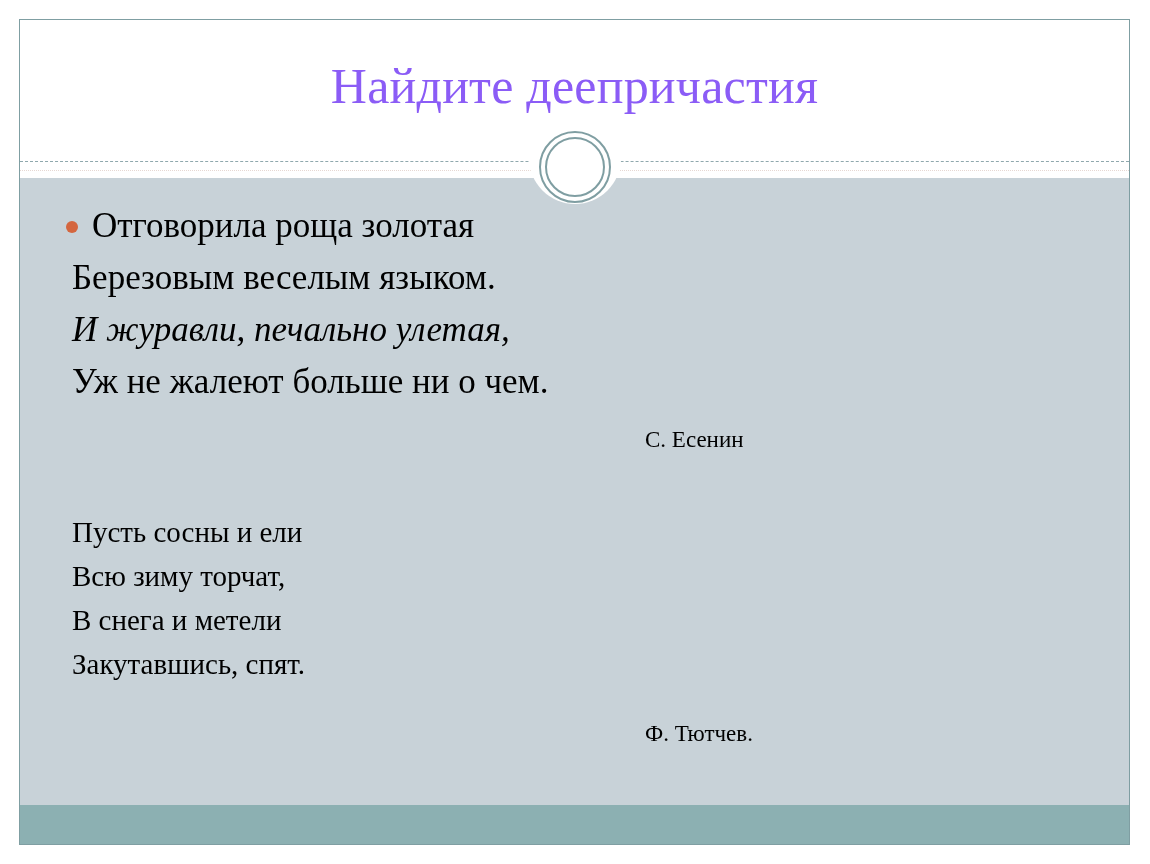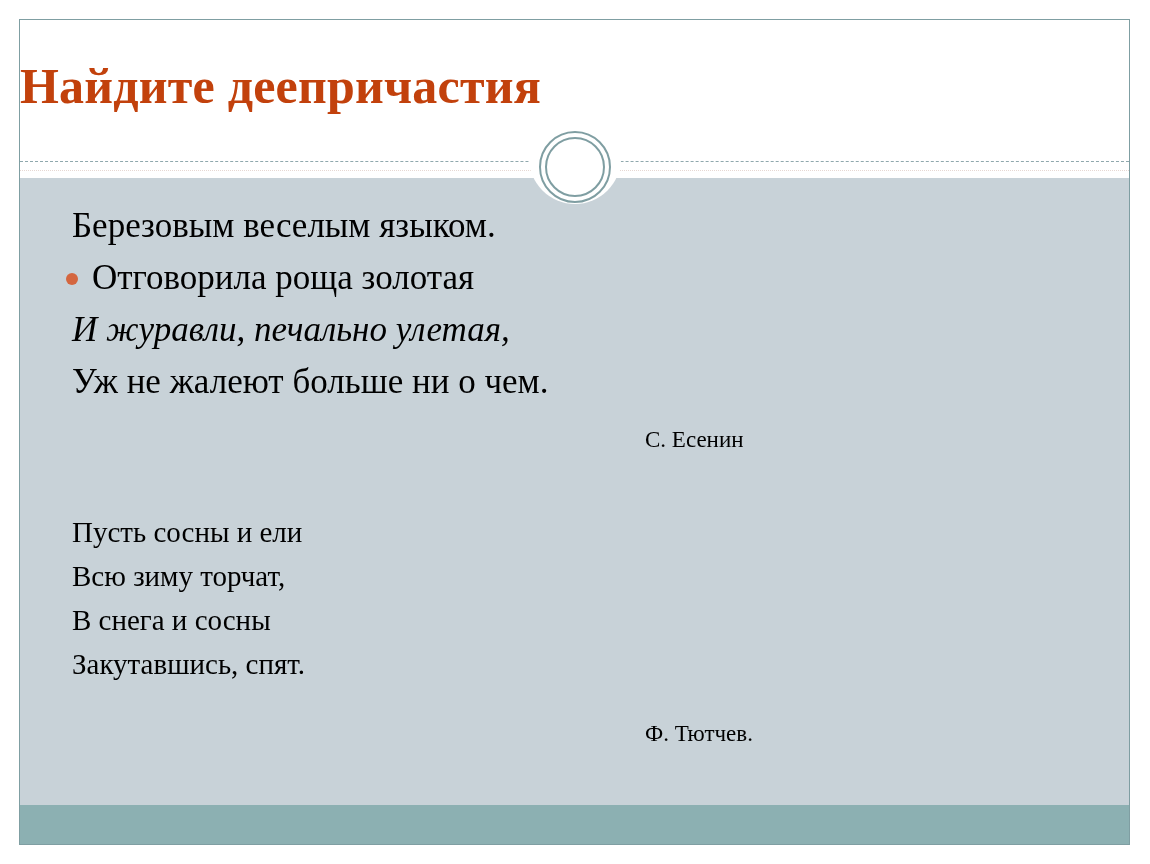--- a/index.html
+++ b/index.html
@@ -35,25 +35,25 @@
     top: 0;
     width: 100%;
     height: 158px;
     background: #ffffff;
   }
   .slide-title {
     position: absolute;
     left: 0;
     right: 0;
     top: 37px;
-    text-align: left;
+    text-align: center;
     font-size: 50px;
     line-height: 58px;
-    font-weight: 700;
-    color: #c2410c;
+    font-weight: 400;
+    color: #8b5cf6;
     letter-spacing: 0.2px;
     white-space: nowrap;
   }
 
   
   .divider {
     position: absolute;
     left: 0;
     right: 0;
     top: 141px;
@@ -188,41 +188,41 @@
   <div class="ring-wrap">
     <svg width="74" height="74" viewBox="0 0 74 74" aria-hidden="true">
       <circle cx="37" cy="37" r="35" fill="none" stroke="#7f9ea2" stroke-width="2"></circle>
       <circle cx="37" cy="37" r="29" fill="none" stroke="#7f9ea2" stroke-width="2"></circle>
     </svg>
   </div>
 
   <div class="content">
 
     <ul class="stanza-one">
-      <li style="padding-left:20px;">
-        <span>Березовым веселым языком.</span>
-      </li>
       <li>
         <span class="bullet-dot"></span>
         <span>Отговорила роща золотая</span>
       </li>
+      <li style="padding-left:20px;">
+        <span>Березовым веселым языком.</span>
+      </li>
       <li style="padding-left:20px;font-style:italic;">
         <span>И журавли, печально улетая,</span>
       </li>
       <li style="padding-left:20px;">
         <span>Уж не жалеют больше ни о чем.</span>
       </li>
     </ul>
 
     <div class="attribution attr-esenin">С. Есенин</div>
 
     <div class="stanza-two">
       <div>Пусть сосны и ели</div>
       <div>Всю зиму торчат,</div>
-      <div>В снега и сосны</div>
+      <div>В снега и метели</div>
       <div>Закутавшись, спят.</div>
     </div>
 
     <div class="attribution attr-tyutchev">Ф. Тютчев.</div>
 
   </div>
 
   <div class="footer-bar"></div>
 
 </div>

